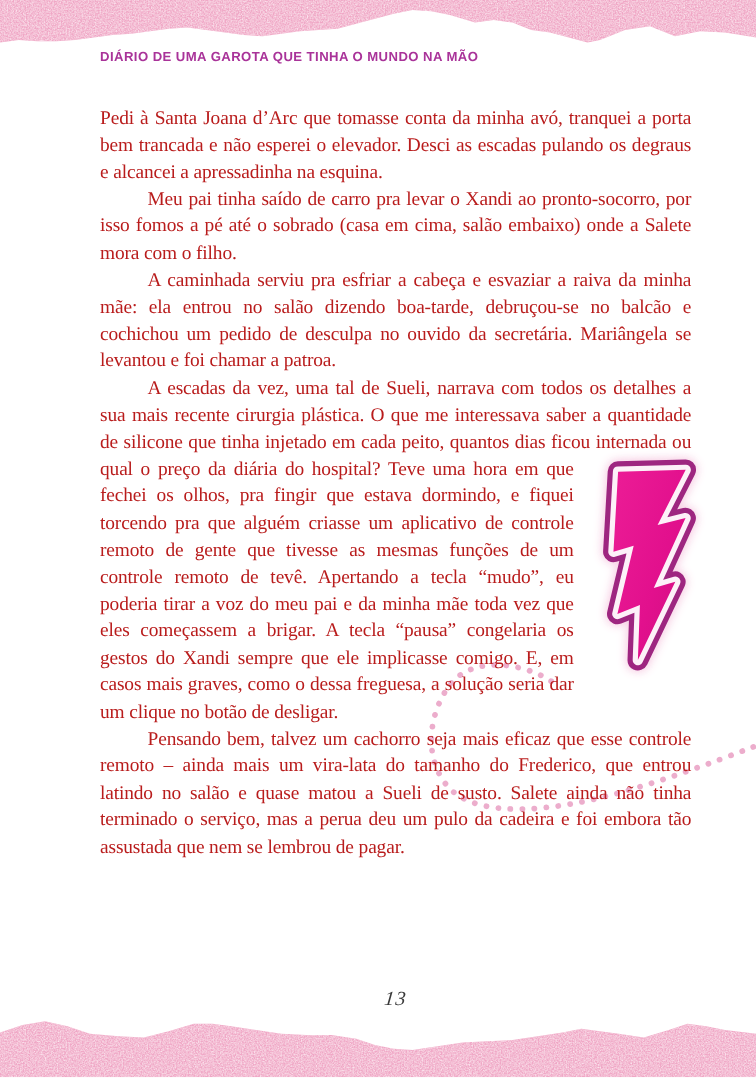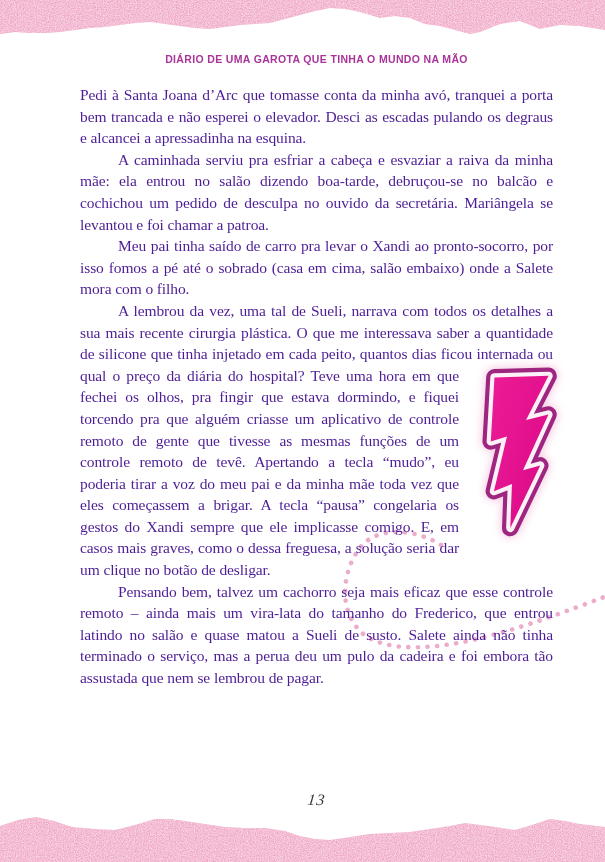--- a/index.html
+++ b/index.html
@@ -9,31 +9,31 @@
     background:#ffffff;
     overflow:hidden;
     font-family:"Liberation Serif", serif;
   }
   
   .band{position:absolute;left:0;width:605px;pointer-events:none;}
   .band-top{top:0;height:48px;}
   .band-bottom{bottom:0;height:50px;}
   
   .header{
-    position:absolute;top:53px;left:80px;width:473px;
-    text-align:center;
+    position:absolute;top:40px;left:80px;width:473px;
+    text-align:left;
     font-family:"Liberation Sans", sans-serif;
     font-weight:bold;font-size:10.5px;letter-spacing:.35px;
     color:#a93399;
   }
   
   .textblock{
     position:absolute;top:84px;left:80px;width:473px;
     font-size:15.5px;line-height:21.6px;letter-spacing:-0.1px;
-    text-align:justify;color:#4c1d95;z-index:2;
+    text-align:justify;color:#b91c1c;z-index:2;
   }
   .textblock p{margin:0;text-indent:38px;}
   .textblock p.no-indent{text-indent:0;}
   
   .bolt-float{
     float:right;width:84px;height:176px;
     margin:2px 0 0 10px;position:relative;
   }
   .bolt-svg{
     position:absolute;top:2px;right:-18px;overflow:visible;
@@ -73,23 +73,23 @@
   </svg>
 
   <svg class="trail-svg" width="605" height="862" viewBox="0 0 605 862">
     <path d="M441,545 C420,531 378,523 359,549 C341,574 339,612 362,633 C387,654 440,649 489,636 C530,625 570,610 604,597" fill="none" stroke="#EBA9C9" stroke-width="4.6" stroke-linecap="round" stroke-dasharray="0.1 9.5" opacity="0.95"></path>
   </svg>
 
   <div class="header">DIÁRIO DE UMA GAROTA QUE TINHA O MUNDO NA MÃO</div>
 
   <div class="textblock">
     <p class="no-indent">Pedi à Santa Joana d’Arc que tomasse conta da minha avó, tranquei a porta bem trancada e não esperei o elevador. Desci as escadas pulando os degraus e alcancei a apressadinha na esquina.</p>
+    <p>Meu pai tinha saído de carro pra levar o Xandi ao pronto-socorro, por isso fomos a pé até o sobrado (casa em cima, salão embaixo) onde a Salete mora com o filho.</p>
     <p>A caminhada serviu pra esfriar a cabeça e esvaziar a raiva da minha mãe: ela entrou no salão dizendo boa-tarde, debruçou-se no balcão e cochichou um pedido de desculpa no ouvido da secretária. Mariângela se levantou e foi chamar a patroa.</p>
-    <p>Meu pai tinha saído de carro pra levar o Xandi ao pronto-socorro, por isso fomos a pé até o sobrado (casa em cima, salão embaixo) onde a Salete mora com o filho.</p>
-    <p><span>A lembrou da vez, uma tal de Sueli, narrava com todos os detalhes a sua mais recente cirurgia plástica. O que me interessava saber a quantidade de silicone que tinha injetado em cada peito, quantos dias ficou internada ou qual o preço da diária do hospital? Teve uma hora em que</span>
+    <p><span>A escadas da vez, uma tal de Sueli, narrava com todos os detalhes a sua mais recente cirurgia plástica. O que me interessava saber a quantidade de silicone que tinha injetado em cada peito, quantos dias ficou internada ou qual o preço da diária do hospital? Teve uma hora em que</span>
       <span class="bolt-float">
           <svg class="bolt-svg" width="104" height="166" viewBox="0 0 100 160">
           <defs>
             <linearGradient id="boltfill" x1="0" y1="0" x2="1" y2="1">
               <stop offset="0" stop-color="#ED1E97"></stop>
               <stop offset="0.55" stop-color="#E2108D"></stop>
               <stop offset="1" stop-color="#C90D7C"></stop>
             </linearGradient>
           </defs>
           <g transform="rotate(-6 50 80)">

